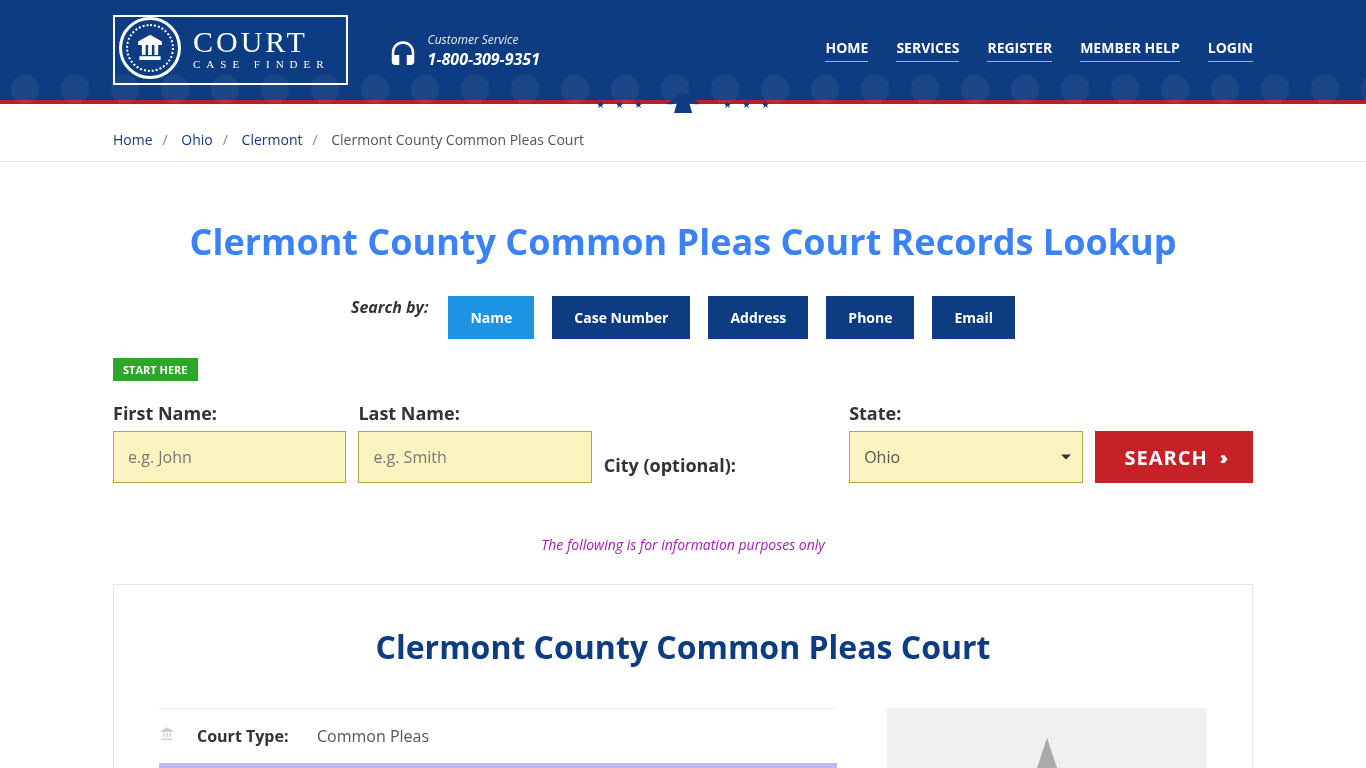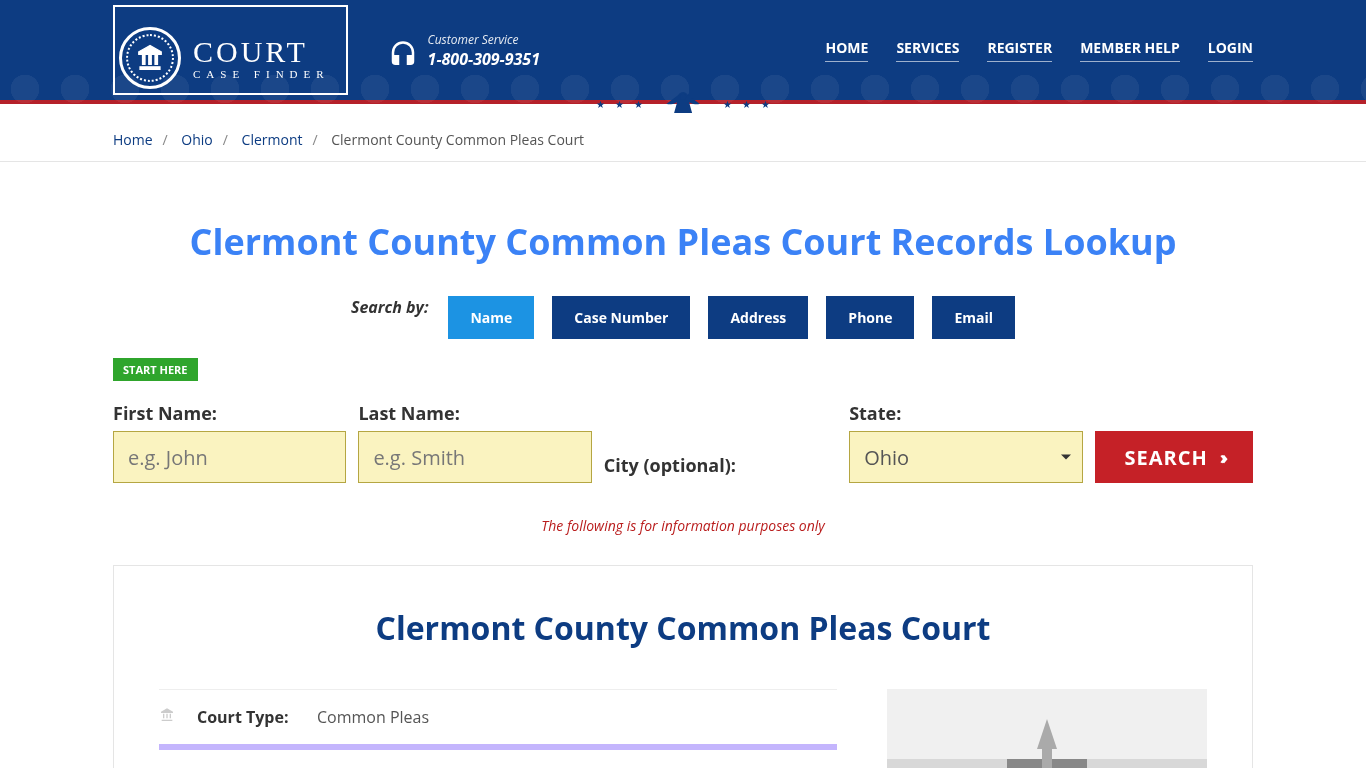--- a/index.html
+++ b/index.html
@@ -2,21 +2,21 @@
 <html><head>
 <meta charset="utf-8">
 <style>
   * { box-sizing: border-box; margin: 0; padding: 0; }
   body { font-family: "Open Sans", "Segoe UI", Arial, sans-serif; background: #fff; color: #333; }
   
   
   .header { background: #0d3c82; height: 100px; position: relative; }
   .header-inner { max-width: 1170px; margin: 0 auto; display: flex; align-items: center; height: 100%; padding: 0 15px; }
   
-  .logo { display: flex; align-items: center; border: 2px solid #fff; padding: 20px 16px 4px 4px; }
+  .logo { display: flex; align-items: center; border: 2px solid #fff; padding: 0 16px 4px 4px; }
   .logo-seal { width: 62px; height: 62px; border-radius: 50%; border: 3px solid #fff; display: flex; align-items: center; justify-content: center; position: relative; margin-right: 12px;}
   .logo-seal::before { content: ""; position: absolute; inset: 4px; border: 2px dotted #fff; border-radius: 50%; }
   .logo-seal svg { width: 30px; height: 30px; fill: #fff; stroke: #fff; }
   .logo-text { color: #fff; line-height: 1; }
   .logo-text .big { font-size: 30px; font-weight: 400; letter-spacing: 3px; font-family: Georgia, serif;}
   .logo-text .small { font-size: 11px; letter-spacing: 6px; font-weight: 400; margin-top: 2px; font-family: Georgia, serif;}
 
   .support { display: flex; align-items: flex-end; margin-left: 40px; color: #fff; }
   .support-icon { width: 30px; height: 30px; margin-right: 10px; }
   .support-icon svg { fill:#fff; width:30px; height:30px;}
@@ -47,32 +47,32 @@
   .tabs-row { display: flex; align-items: flex-start; justify-content: center; gap: 18px; margin-bottom: 18px; }
   .tabs-row .label { font-style: italic; font-weight: 700; color: #333; font-size: 16px; margin-right: 2px;}
   .tab { padding: 10px 20px; border: 2px solid #0d3c82; color: #fff; background: #0d3c82; font-weight: 700; font-size: 14px; cursor: pointer; }
   .tab.active { background: #1c93e3; border-color: #1c93e3; }
 
   .start-here { display: inline-block; background: #2fa52c; color: #fff; font-size: 11px; font-weight: 700; padding: 4px 10px; margin-bottom: 20px;}
 
   .form-row { display: flex; gap: 12px; align-items: flex-end; }
   .field { flex: 1; display:flex; flex-direction:column; }
   .field label { font-weight: 700; font-size: 18px; margin-bottom: 6px; }
-  .field input, .field select { width: 100%; height: 52px; padding: 0 14px; font-size: 20px; border: 1px solid #b5a642; background: #faf3c0; color:#555; font-family: inherit;}
+  .field input, .field select { width: 100%; height: 52px; padding: 0 14px; font-size: 16px; border: 1px solid #b5a642; background: #faf3c0; color:#555; font-family: inherit;}
   .field input::placeholder { color: #777; }
   .field.city input { background: #fff; border-color: #ccc; }
   .field select { appearance:none; -webkit-appearance:none; background: #faf3c0; position:relative;}
   .select-wrap { position:relative; }
   .select-wrap::after { content:""; position:absolute; right:12px; top:50%; transform:translateY(-50%); width:0; height:0; border-left:5px solid transparent; border-right:5px solid transparent; border-top:5px solid #333; pointer-events:none;}
   .select-wrap::before { content:""; position:absolute; right:12px; top:calc(50% - 10px); width:0; height:0; border-left:5px solid transparent; border-right:5px solid transparent; border-bottom:5px solid #333; pointer-events:none;}
 
   .search-btn { background: #c52127; color:#fff; border:none; height:52px; padding:0 30px; font-size:20px; font-weight:700; letter-spacing:1px; cursor:pointer; display:flex; align-items:center; gap:12px; font-family:inherit;}
   .search-btn .chev { font-size:18px; letter-spacing:-5px; }
 
-  .disclaimer { text-align:center; font-style:italic; color:#b91c1c; font-size:14px; margin: 33px 0 30px; }
+  .disclaimer { text-align:center; font-style:italic; color:#a21caf; font-size:14px; margin: 52px 0 30px; }
 
   
   .card { border:1px solid #e5e5e5; padding: 40px 45px; }
   .card h2 { text-align:center; color:#0d3c82; font-size:32px; font-weight:700; margin-bottom: 40px; }
   .card-body { display:flex; gap: 50px; }
   .info-list { flex:1; }
   .info-row { display:flex; align-items:center; padding:16px 0; border-bottom:6px solid #c4b5fd; }
   .info-row:first-child { border-top:1px solid #eee; }
   .info-row .icon { width:20px; margin-right:18px; color:#ccc; }
   .info-row .icon svg { width:16px; height:16px; fill:#ccc; }

